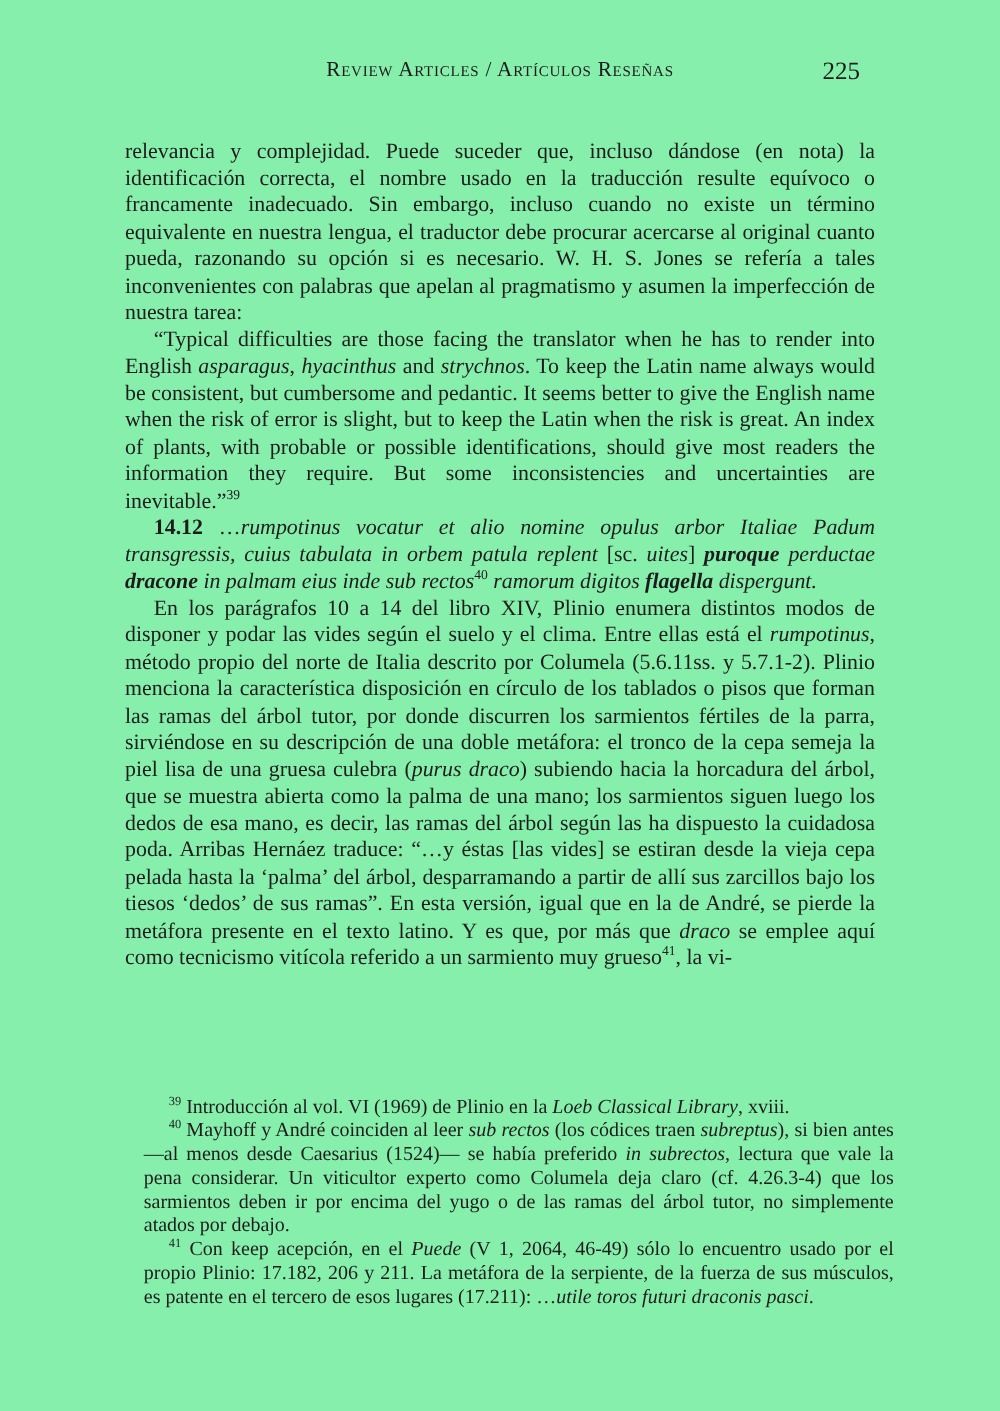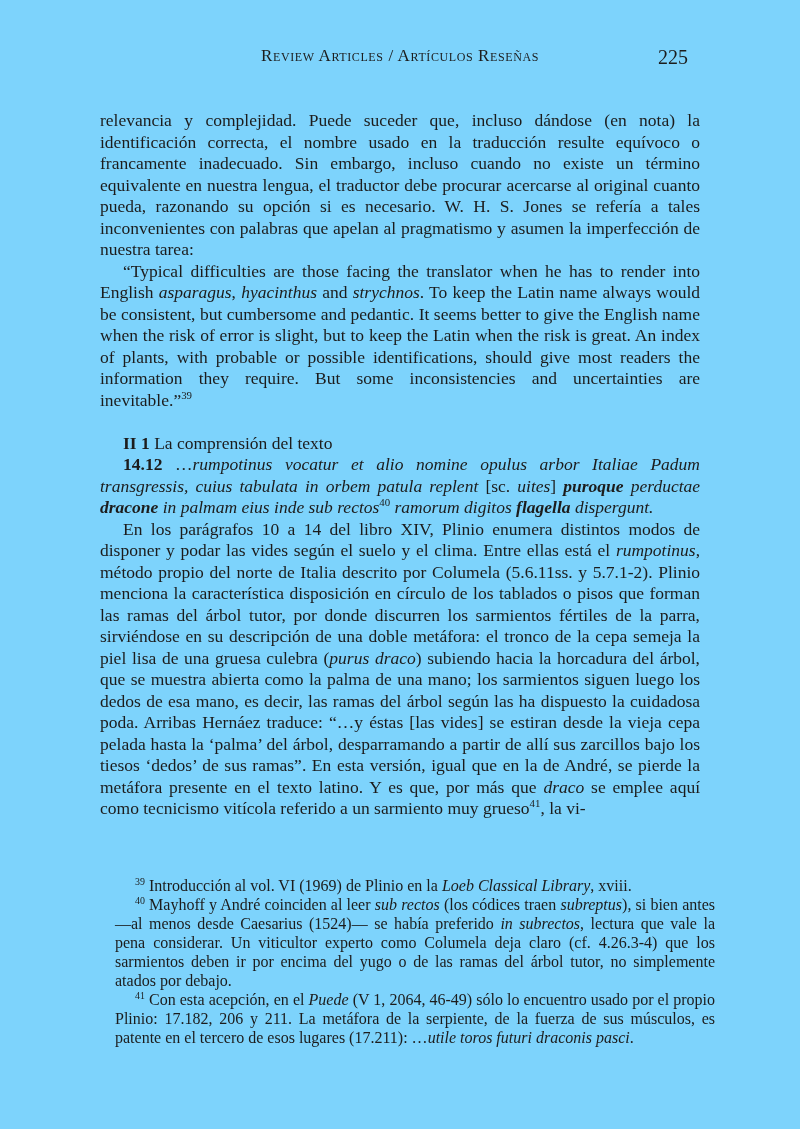--- a/index.html
+++ b/index.html
@@ -63,35 +63,34 @@
     font-size: 16.5px;
   }
   .run-i  { font-style: italic; }
   .run-b  { font-weight: bold; }
   .run-bi { font-weight: bold; font-style: italic; }
   .run-sup { font-size: 62%; vertical-align: super; line-height: 0; }
 </style>
 </head>
 <body>
 
-<div class="page" style="background: #7dd3fc; color: rgb(28, 28, 28);">
+<div class="page" style="background: #86efac; color: rgb(28, 28, 28);">
 
   <div class="running-head">
     <span class="head-title">Review Articles / Artículos Reseñas</span>
     <span class="page-number">225</span>
   </div>
 
   <div class="body-text">
       <p class=""><span>relevancia y complejidad. Puede suceder que, incluso dándose (en nota) la identificación correcta, el nombre usado en la traducción resulte equívoco o francamente inadecuado. Sin embargo, incluso cuando no existe un término equivalente en nuestra lengua, el traductor debe procurar acercarse al original cuanto pueda, razonando su opción si es necesario. W. H. S. Jones se refería a tales inconvenientes con palabras que apelan al pragmatismo y asumen la imperfección de nuestra tarea:</span></p>
       <p class="indent"><span>“Typical difficulties are those facing the translator when he has to render into English </span><span class="run-i">asparagus</span><span>, </span><span class="run-i">hyacinthus</span><span> and </span><span class="run-i">strychnos</span><span>. To keep the Latin name always would be consistent, but cumbersome and pedantic. It seems better to give the English name when the risk of error is slight, but to keep the Latin when the risk is great. An index of plants, with probable or possible identifications, should give most readers the information they require. But some inconsistencies and uncertainties are inevitable.”</span><span class="run-sup">39</span></p>
-      <p class="indent space-before"><span class="run-b">II 1</span><span> La comprensión del texto</span></p>
       <p class="indent"><span class="run-b">14.12</span><span> …</span><span class="run-i">rumpotinus vocatur et alio nomine opulus arbor Italiae Padum transgressis, cuius tabulata in orbem patula replent</span><span> [sc. </span><span class="run-i">uites</span><span>] </span><span class="run-bi">puroque</span><span class="run-i"> perductae </span><span class="run-bi">dracone</span><span class="run-i"> in palmam eius inde sub rectos</span><span class="run-sup">40</span><span class="run-i"> ramorum digitos </span><span class="run-bi">flagella</span><span class="run-i"> dispergunt.</span></p>
       <p class="indent"><span>En los parágrafos 10 a 14 del libro XIV, Plinio enumera distintos modos de disponer y podar las vides según el suelo y el clima. Entre ellas está el </span><span class="run-i">rumpotinus</span><span>, método propio del norte de Italia descrito por Columela (5.6.11ss. y 5.7.1-2). Plinio menciona la característica disposición en círculo de los tablados o pisos que forman las ramas del árbol tutor, por donde discurren los sarmientos fértiles de la parra, sirviéndose en su descripción de una doble metáfora: el tronco de la cepa semeja la piel lisa de una gruesa culebra (</span><span class="run-i">purus draco</span><span>) subiendo hacia la horcadura del árbol, que se muestra abierta como la palma de una mano; los sarmientos siguen luego los dedos de esa mano, es decir, las ramas del árbol según las ha dispuesto la cuidadosa poda. Arribas Hernáez traduce: “…y éstas [las vides] se estiran desde la vieja cepa pelada hasta la ‘palma’ del árbol, desparramando a partir de allí sus zarcillos bajo los tiesos ‘dedos’ de sus ramas”. En esta versión, igual que en la de André, se pierde la metáfora presente en el texto latino. Y es que, por más que </span><span class="run-i">draco</span><span> se emplee aquí como tecnicismo vitícola referido a un sarmiento muy grueso</span><span class="run-sup">41</span><span>, la vi-</span></p>
     </div>
 
   <div class="footnotes">
       <p><span class="run-sup">39</span><span> Introducción al vol. VI (1969) de Plinio en la </span><span class="run-i">Loeb Classical Library</span><span>, xviii.</span></p>
       <p><span class="run-sup">40</span><span> Mayhoff y André coinciden al leer </span><span class="run-i">sub rectos</span><span> (los códices traen </span><span class="run-i">subreptus</span><span>), si bien antes —al menos desde Caesarius (1524)— se había preferido </span><span class="run-i">in subrectos</span><span>, lectura que vale la pena considerar. Un viticultor experto como Columela deja claro (cf. 4.26.3-4) que los sarmientos deben ir por encima del yugo o de las ramas del árbol tutor, no simplemente atados por debajo.</span></p>
-      <p><span class="run-sup">41</span><span> Con esta acepción, en el </span><span class="run-i">Puede</span><span> (V 1, 2064, 46-49) sólo lo encuentro usado por el propio Plinio: 17.182, 206 y 211. La metáfora de la serpiente, de la fuerza de sus músculos, es patente en el tercero de esos lugares (17.211): …</span><span class="run-i">utile toros futuri draconis pasci</span><span>.</span></p>
+      <p><span class="run-sup">41</span><span> Con keep acepción, en el </span><span class="run-i">Puede</span><span> (V 1, 2064, 46-49) sólo lo encuentro usado por el propio Plinio: 17.182, 206 y 211. La metáfora de la serpiente, de la fuerza de sus músculos, es patente en el tercero de esos lugares (17.211): …</span><span class="run-i">utile toros futuri draconis pasci</span><span>.</span></p>
     </div>
 
 
 </div>
 
 </body></html>

